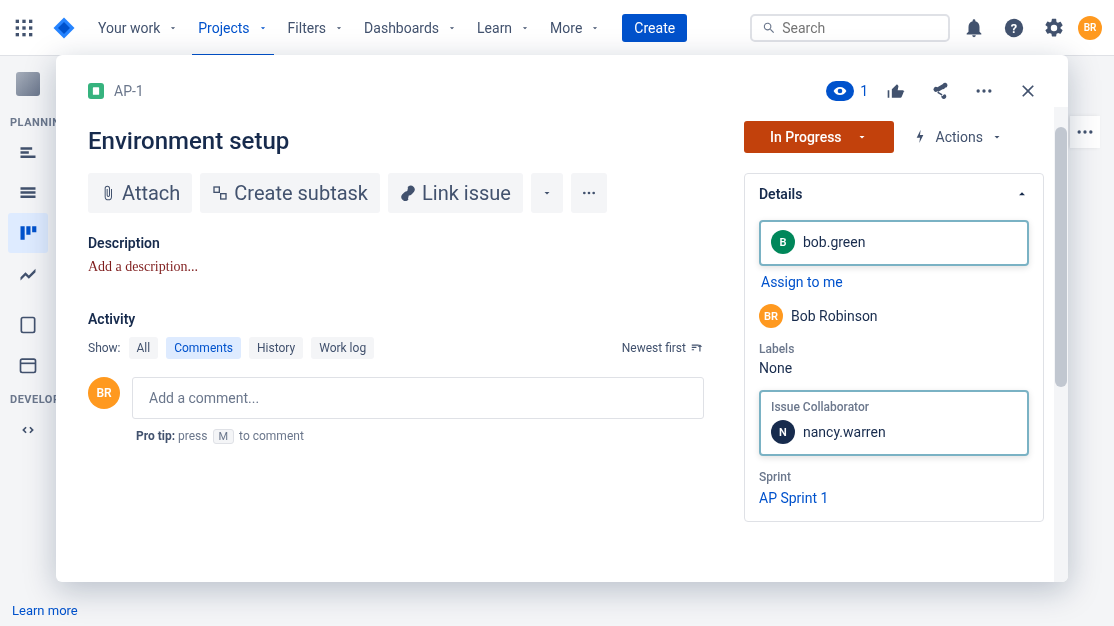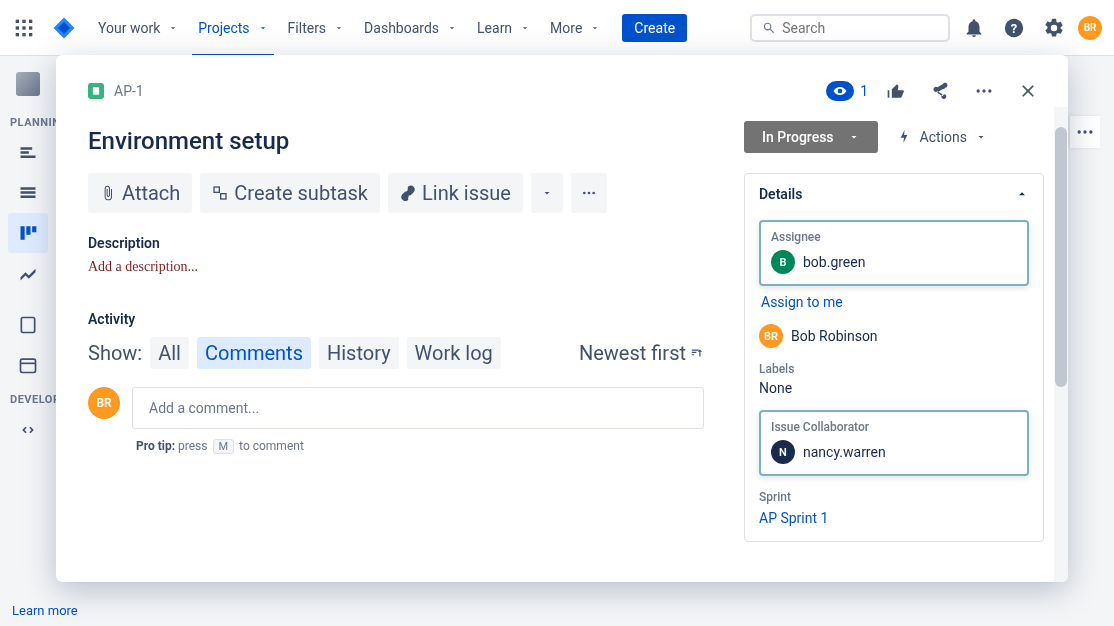--- a/index.html
+++ b/index.html
@@ -40,36 +40,36 @@
 .header-icon { width: 32px; height: 32px; display: flex; align-items: center; justify-content: center; cursor: pointer; color: #42526e; }
 
 .modal-body { flex: 1; display: flex; overflow: hidden; }
 .modal-main { flex: 1; padding: 8px 24px 24px 32px; overflow-y: auto; }
 .issue-title { font-size: 24px; font-weight: 500; color: #172b4d; margin: 12px 0 18px; }
 .action-row { display: flex; gap: 8px; margin-bottom: 22px; }
 .action-btn { display: flex; align-items: center; gap: 6px; background: #f4f5f7; border: none; padding: 8px 12px; font-size: 20px; color: #42526e; border-radius: 3px; cursor: pointer; }
 .action-btn.small { padding: 8px 10px; }
 .section-heading { font-size: 14px; font-weight: 600; color: #172b4d; margin-bottom: 8px; }
 .desc-placeholder { color: #7f1d1d; font-size: 14px; margin-bottom: 36px; font-family: Liberation Serif, serif; }
-.activity-row { display: flex; align-items: center; gap: 8px; font-size: 20px; color: #42526e; margin: 10px 0 18px; }
+.activity-row { display: flex; align-items: center; gap: 8px; font-size: 12px; color: #42526e; margin: 10px 0 18px; }
 .activity-tab { padding: 4px 8px; border-radius: 3px; cursor: pointer; background: #f4f5f7; }
 .activity-tab.active { background: #deebff; color: #0052cc; }
 .activity-sort { margin-left: auto; display: flex; align-items: center; gap: 4px; cursor: pointer; }
 .comment-row { display: flex; gap: 12px; align-items: flex-start; }
 .comment-avatar { width: 32px; height: 32px; border-radius: 50%; background: #ff991f; color: #fff; display: flex; align-items: center; justify-content: center; font-size: 12px; font-weight: 600; flex-shrink: 0; }
 .comment-input { flex: 1; border: 1px solid #dfe1e6; border-radius: 3px; padding: 12px 16px; font-size: 14px; color: #6b778c; cursor: text; }
 .pro-tip { font-size: 12px; color: #6b778c; margin-top: 10px; margin-left: 48px; }
 .pro-tip strong { color: #42526e; }
 .key-hint { display: inline-block; background: #f4f5f7; border: 1px solid #dfe1e6; border-radius: 3px; padding: 0 5px; font-size: 11px; margin: 0 2px; }
 
 .modal-side { width: 340px; padding: 14px 24px 24px 16px; overflow-y: auto; position: relative; }
 .scrollbar-track { position: absolute; right: 0; top: 0; bottom: 0; width: 14px; background: #f4f5f7; }
 .scrollbar-thumb { position: absolute; right: 1px; top: 20px; width: 12px; height: 260px; background: #c1c7d0; border-radius: 6px; }
 .status-row { display: flex; align-items: center; gap: 18px; margin-bottom: 20px; }
-.status-btn { background: #737373; color: #fff; border: none; padding: 8px 18px; border-radius: 3px; font-size: 14px; font-weight: 500; display: flex; align-items: center; gap: 14px; cursor: pointer; }
+.status-btn { background: #c2410c; color: #fff; border: none; padding: 8px 26px; border-radius: 3px; font-size: 14px; font-weight: 500; display: flex; align-items: center; gap: 14px; cursor: pointer; }
 .actions-btn { display: flex; align-items: center; gap: 8px; font-size: 14px; color: #42526e; cursor: pointer; }
 .details-panel { border: 1px solid #dfe1e6; border-radius: 4px; }
 .details-head { display: flex; align-items: center; justify-content: space-between; padding: 12px 14px; font-size: 14px; font-weight: 600; color: #172b4d; cursor: pointer; }
 .details-body { padding: 6px 14px 14px; }
 .field-box { border: 2px solid #7ab2c4; border-radius: 4px; padding: 8px 10px 10px; box-shadow: 0 2px 6px rgba(0,0,0,0.12); margin-bottom: 6px; }
 .field-label { font-size: 12px; color: #6b778c; font-weight: 500; margin-bottom: 6px; }
 .user-row { display: flex; align-items: center; gap: 8px; font-size: 14px; color: #172b4d; }
 .user-dot { width: 24px; height: 24px; border-radius: 50%; display: flex; align-items: center; justify-content: center; font-size: 11px; font-weight: 600; color: #fff; }
 .assign-link { color: #0052cc; font-size: 14px; text-decoration: none; display: inline-block; margin-bottom: 14px; margin-left: 2px; }
 .plain-field { margin-bottom: 14px; }
@@ -358,21 +358,20 @@
 
       <div class="details-panel">
         <div class="details-head">
           <span>Details</span>
           <svg width="14" height="14" viewBox="0 0 24 24">
               <path fill="currentColor" d="M7 14l5-5 5 5z"></path>
             </svg>
         </div>
         <div class="details-body">
           <div class="field-box">
-            <div class="field-label">Assignee</div>
             <div class="user-row">
               <div class="user-dot" style="background:#00875a">B</div>
               <span>bob.green</span>
             </div>
           </div>
           <a href="#" class="assign-link">Assign to me</a>
 
           <div class="plain-field">
             <div class="user-row">
               <div class="user-dot" style="background:#ff991f">BR</div>

